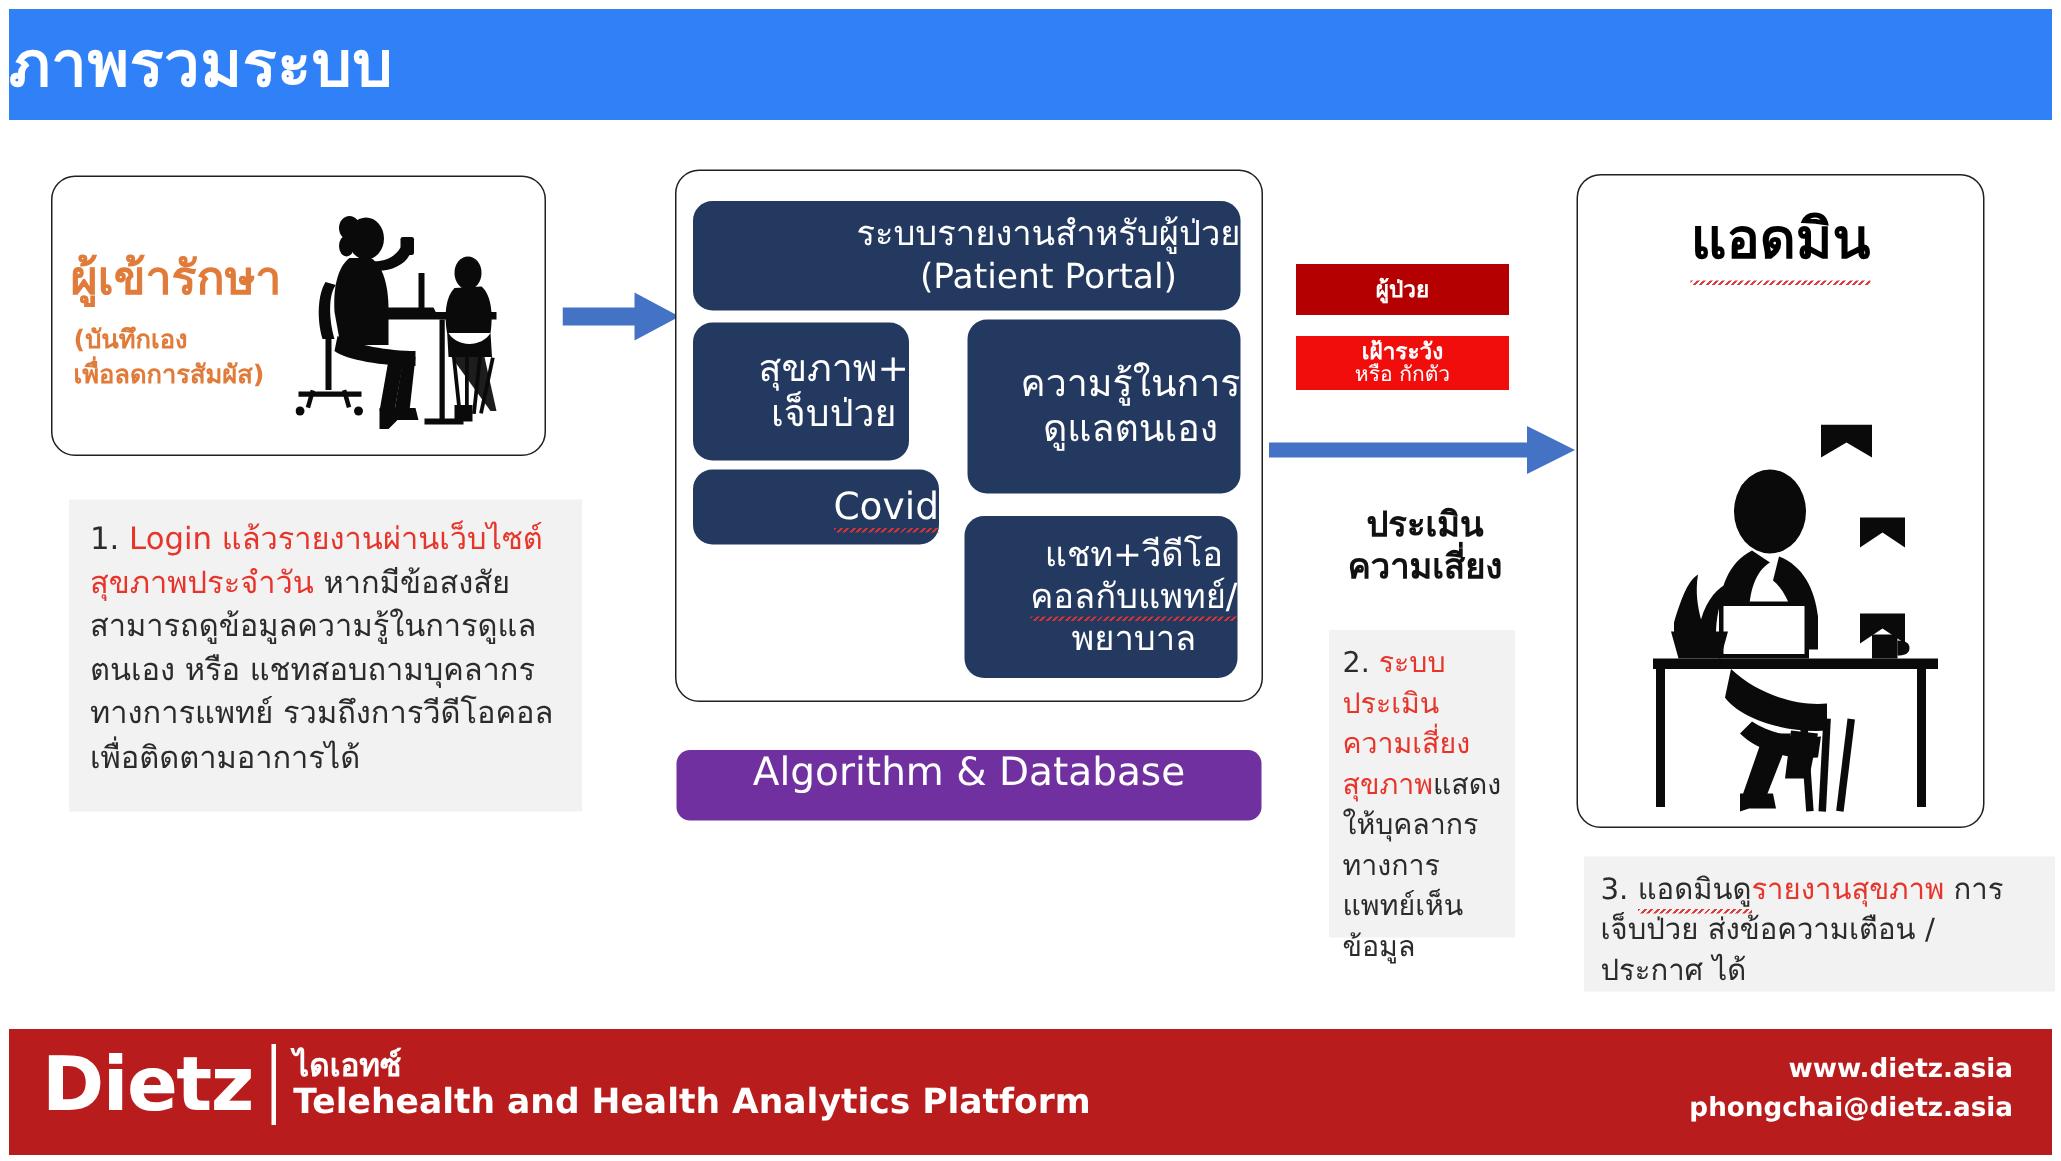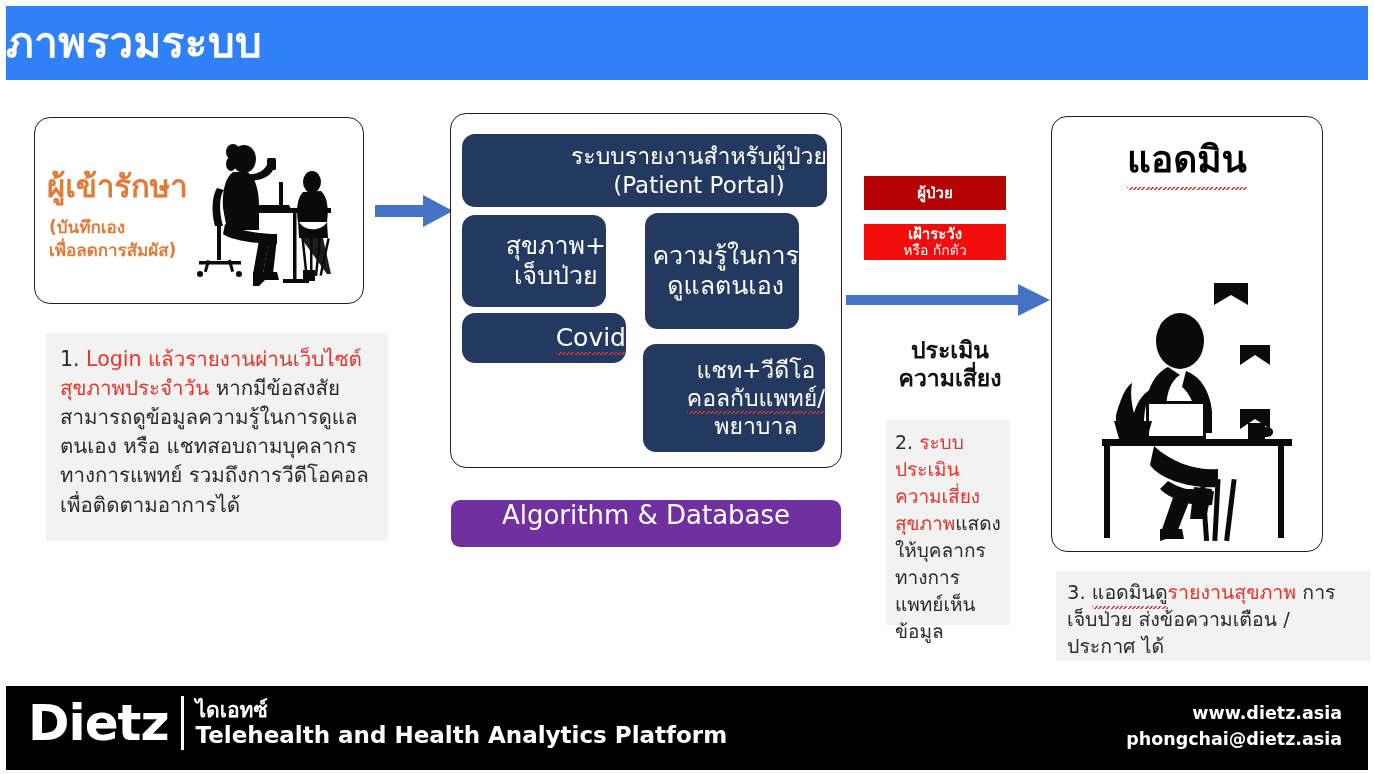--- a/index.html
+++ b/index.html
@@ -114,21 +114,21 @@
     box-sizing: border-box;
     display: flex;
     align-items: center;
     justify-content: flex-end;
     text-align: center;
     line-height: 1.22;
   }
   #box-portal  { left: 11px;  top: 20px;  width: 365px; height: 73px;  font-size: 23px; }
   #box-health  { left: 11px;  top: 101px; width: 144px; height: 92px;  font-size: 25px; }
   #box-covid   { left: 11px;  top: 199px; width: 164px; height: 50px;  font-size: 25px; }
-  #box-know    { left: 194px; top: 99px;  width: 154px; height: 116px; font-size: 25px; }
+  #box-know    { left: 194px; top: 99px;  width: 182px; height: 116px; font-size: 25px; }
   #box-chat    { left: 192px; top: 230px; width: 182px; height: 108px; font-size: 23px; }
 
   .squiggle {
     position: relative;
     display: inline-block;
   }
   .squiggle::after {
     content: "";
     position: absolute;
     left: 0; right: 0;
@@ -239,21 +239,21 @@
     line-height: 1.38;
     color: #2b2b2b;
   }
 
   
   #footer {
     position: absolute;
     left: 6px; bottom: 4px;
     width: 1362px;
     height: 84px;
-    background: #000000;
+    background: #b91c1c;
   }
   #footer-logo {
     position: absolute;
     left: 22px; top: 10px;
     display: flex;
     align-items: center;
   }
   #logo-word {
     color: #ffffff;
     font-size: 50px;

